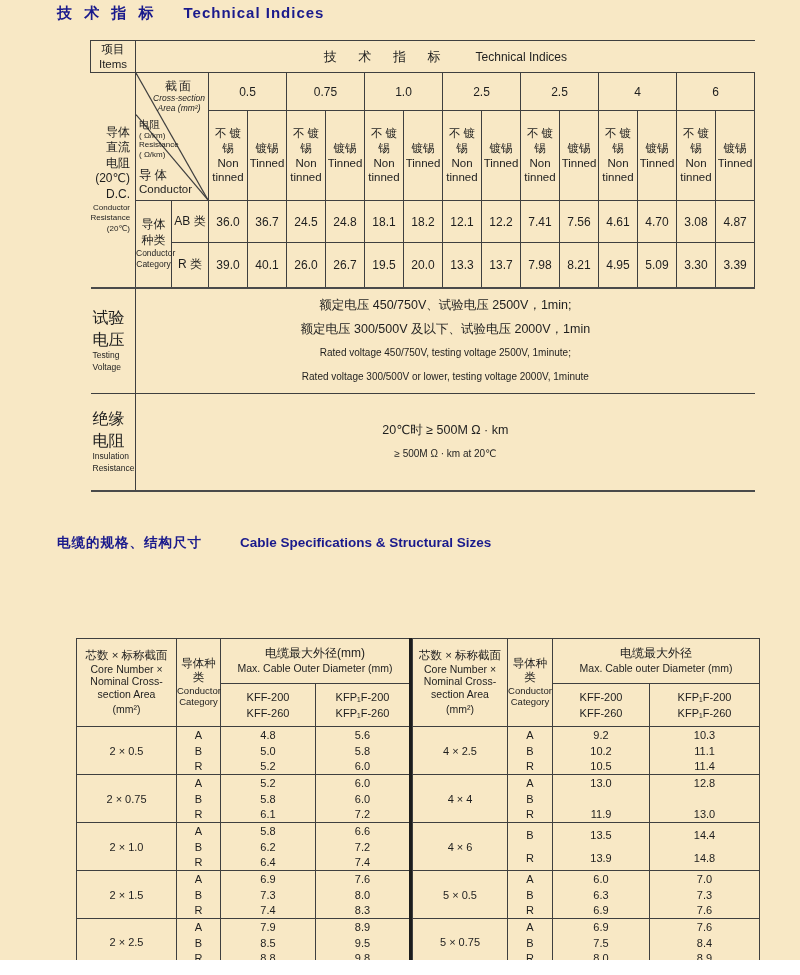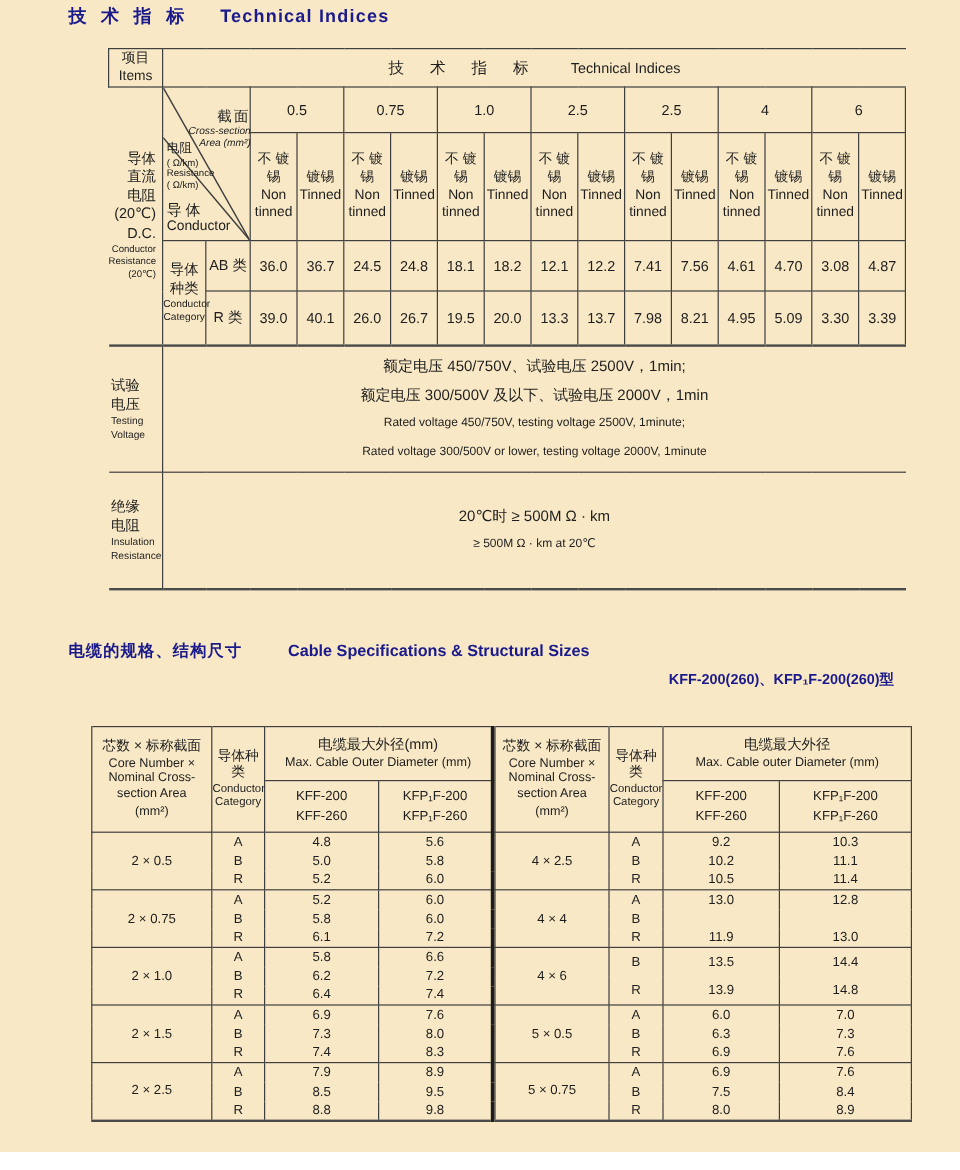--- a/index.html
+++ b/index.html
@@ -25,49 +25,49 @@
   .t1 .items{border:1px solid #3f3f3f;font-size:11.5px;line-height:1.25;}
   .t1 .hdr{border-top:1px solid #3f3f3f;border-bottom:1px solid #3f3f3f;font-size:12.5px;}
   .t1 .hdr .zh{letter-spacing:9px;font-size:13px;}
   .t1 .hdr .en{margin-left:26px;font-size:12px;}
   .t1 .dcr{border-right:1px solid #3f3f3f;border-bottom:2px solid #4a4a4a;
            text-align:right;padding-right:5px;line-height:1.3;}
   .t1 .dcr .big{font-size:12px;}
   .t1 .dcr .small{font-size:8px;line-height:1.35;}
   .t1 .diag{border-right:1px solid #3f3f3f;border-bottom:1px solid #3f3f3f;position:relative;}
   .t1 .diag svg{position:absolute;inset:0;width:100%;height:100%;}
-  .d-cs{position:absolute;top:18px;left:13px;width:60px;text-align:right;line-height:1.15;}
+  .d-cs{position:absolute;top:7px;left:13px;width:60px;text-align:center;line-height:1.15;}
   .d-cs .zh{font-size:12px;letter-spacing:2px;}
   .d-cs .en{font-size:8.5px;font-style:italic;}
   .d-res{position:absolute;top:45px;left:3px;text-align:left;line-height:1.2;}
   .d-res .zh{font-size:10.5px;}
   .d-res .en{font-size:8px;}
   .d-cond{position:absolute;bottom:3px;left:3px;text-align:left;line-height:1.2;}
   .d-cond .zh{font-size:12.5px;letter-spacing:3px;}
   .d-cond .en{font-size:11.5px;}
   .t1 .sect{border-left:1px solid #3f3f3f;border-right:1px solid #3f3f3f;border-bottom:1px solid #3f3f3f;}
   .t1 .sub{border-left:1px solid #3f3f3f;border-right:1px solid #3f3f3f;border-bottom:1px solid #3f3f3f;line-height:1.3;}
   .t1 .sub .zh{font-size:11.5px;}
   .t1 .sub .en{font-size:11.5px;}
   .t1 .cat{border-right:1px solid #3f3f3f;border-bottom:2px solid #4a4a4a;line-height:1.3;}
   .t1 .cat .zh{font-size:12px;}
   .t1 .cat .en{font-size:8.5px;line-height:1.3;}
   .t1 .cls{border-left:1px solid #3f3f3f;border-right:1px solid #3f3f3f;border-bottom:1px solid #3f3f3f;font-size:12px;}
   .t1 .val{border-left:1px solid #3f3f3f;border-right:1px solid #3f3f3f;border-bottom:1px solid #3f3f3f;font-size:12px;}
   .t1 tr.r5 td{border-bottom:2px solid #4a4a4a;}
   .t1 .lbl{border-right:1px solid #3f3f3f;border-bottom:1px solid #3f3f3f;
            text-align:left;padding-left:2px;line-height:1.35;}
-  .t1 .lbl .zh{font-size:12px;}
+  .t1 .lbl .zh{font-size:16px;}
   .t1 .lbl .en{font-size:8.5px;line-height:1.4;}
   .t1 .blk{border-bottom:1px solid #3f3f3f;line-height:24px;}
   .t1 .blk .zh{font-size:12.5px;}
   .t1 .blk .en{font-size:10px;}
   .t1 tr.r7 .lbl,.t1 tr.r7 .blk{border-bottom:2px solid #4a4a4a;}
   
-  #t2wrap{position:absolute;left:76px;top:605px;display:flex;}
+  #t2wrap{position:absolute;left:76px;top:638px;display:flex;}
   .t2{border:1px solid #3f3f3f;border-bottom:2px solid #4a4a4a;}
   .t2 td{border-left:1px solid #3f3f3f;border-right:1px solid #3f3f3f;font-size:11px;}
   #t2-left{width:334px;border-right:3px solid #1c1c1c;}
   #t2-right{width:347px;border-left:0;}
   .t2 tr.hr1{height:45px;} .t2 tr.hr2{height:43px;}
   .t2 .hcore{border-bottom:1px solid #3f3f3f;line-height:1.2;}
   .t2 .hcore .zh{font-size:11.5px;}
   .t2 .hcore .en{font-size:10.5px;}
   .t2 .hcore .unit{font-size:10.5px;margin-top:3px;}
   .t2 .hcat{border-bottom:1px solid #3f3f3f;line-height:1.2;}
@@ -288,21 +288,20 @@
       <div class="en">≥ 500M Ω · km at 20℃</div>
     </td>
   </tr>
 </tbody>
   </table>
 
 <div id="title2" class="sec-title">
   <span class="zh">电缆的规格、结构尺寸</span><span class="en">Cable Specifications &amp; Structural Sizes</span>
 </div>
 <div id="types">
-  <div>KFF-200(260)、KFP₁F-200(260)型</div>
 </div>
 
 <div id="t2wrap">
   <table class="t2" id="t2-left">
     <colgroup>
         <col style="width:100px">
         <col style="width:44px">
         <col style="width:95px">
         <col style="width:95px">
       </colgroup>

